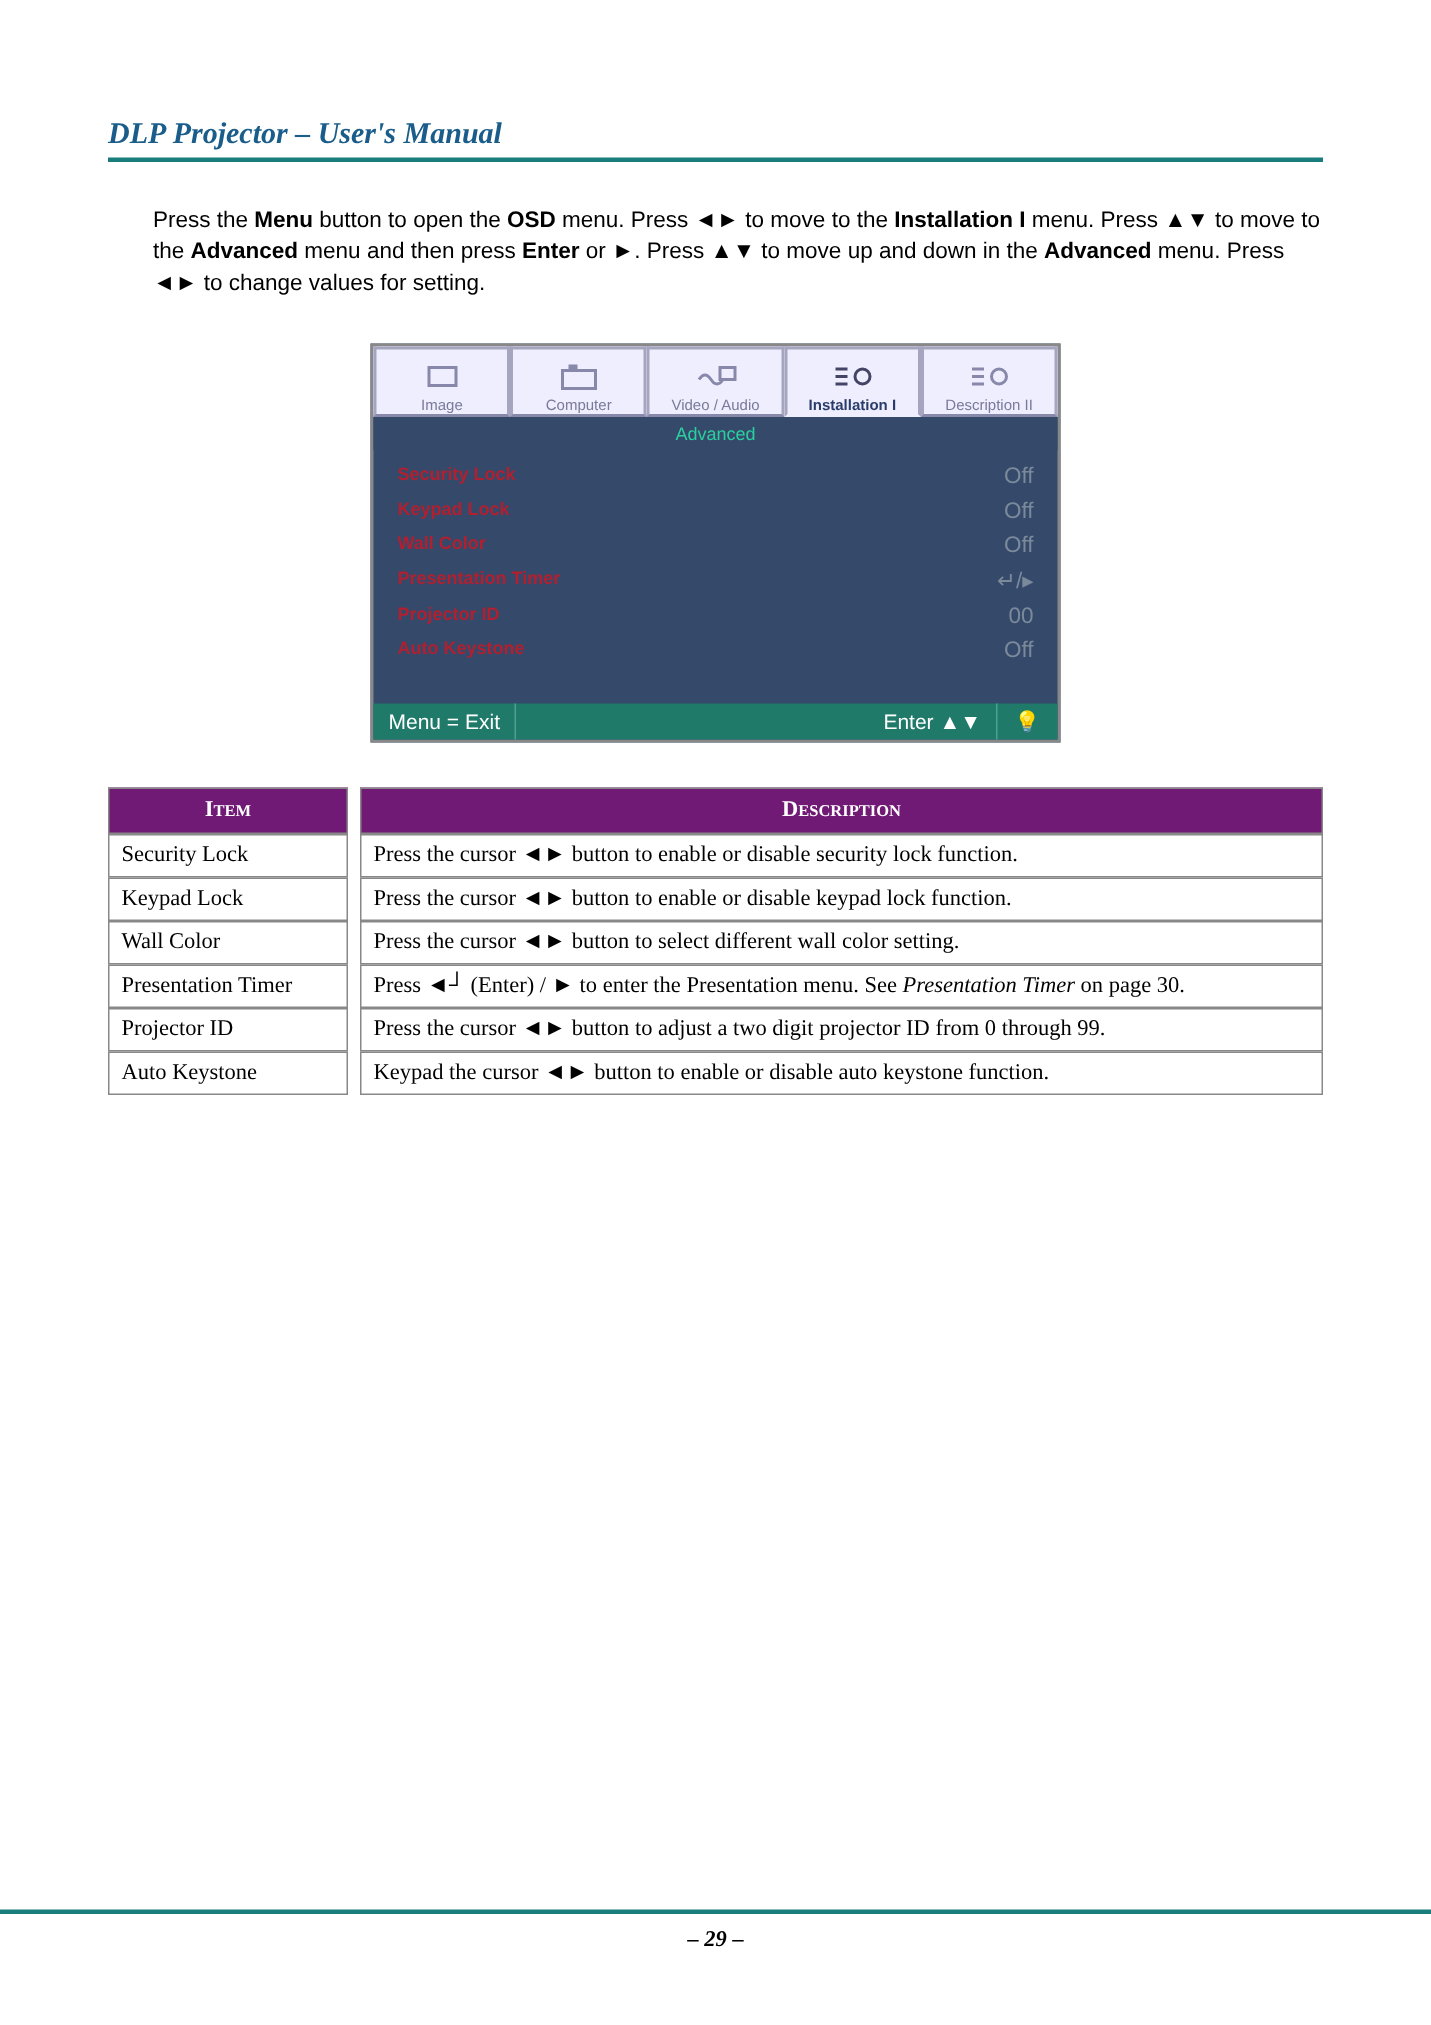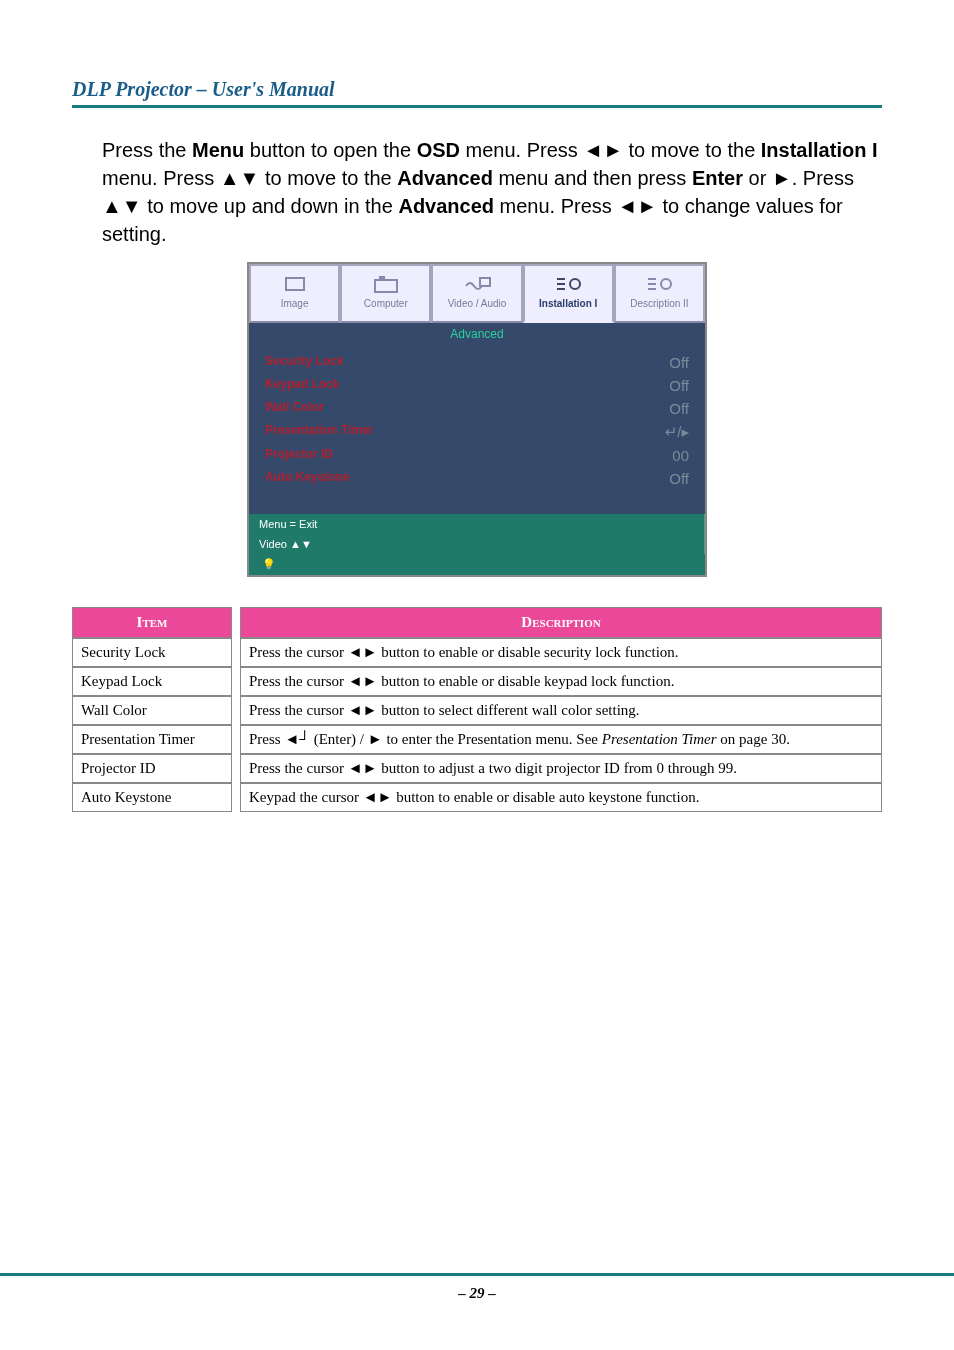--- a/index.html
+++ b/index.html
@@ -27,23 +27,23 @@
   }
   .section-title {
     font-style: italic;
     font-size: 22px;
     font-family: "Times New Roman", serif;
     text-decoration: underline;
     margin: 0 0 20px 30px;
   }
   .instructions {
     font-family: Arial, sans-serif;
-    font-size: 20px;
+    font-size: 15px;
     line-height: 1.4;
-    margin-bottom: 14px;
+    margin-bottom: 30px;
     margin-left: 30px;
   }
   .instructions b { font-weight: bold; }
 
   
   .osd {
     width: 460px;
     margin: 0 auto 30px auto;
     border: 2px solid #888;
     background: #35496a;
@@ -53,21 +53,21 @@
   .osd-tabs {
     display: flex;
     background: #f5f5f5;
   }
   .osd-tab {
     flex: 1;
     border: 2px solid #a5a5c0;
     border-bottom: 2px solid #88a;
     background: #eef;
     text-align: center;
-    padding: 6px 2px 12px 2px;
+    padding: 6px 2px 0 2px;
     font-size: 10px;
     color: #7a7a9a;
   }
   .osd-tab.active {
     border-bottom-color: #eef;
     color: #2a3d6a;
     font-weight: bold;
   }
   .osd-tab-icon {
     height: 26px;
@@ -89,38 +89,37 @@
     display:flex;
     justify-content: space-between;
     padding: 3px 0;
   }
   .osd-row .k { color: #b02030; font-weight: bold; font-size: 12px; }
   .osd-row .v { color: #7a8a9a; font-size: 15px; }
   .osd-footer {
     display:flex;
     background: #1f7a6a;
     color: #fff;
-    font-size: 11px;
-    flex-direction: column;
+    font-size: 14px;
   }
   .osd-footer .seg { padding: 4px 10px; border-right: 1px solid #4fa090; }
   .osd-footer .spacer { flex:1; }
   .osd-footer .seg.last { border-right: none; width: 40px; text-align:center; }
 
   
   .desc-table {
     width: 100%;
     border-collapse: separate;
     border-spacing: 0;
     margin-top: 6px;
     font-family: "Times New Roman", serif;
     font-size: 15px;
   }
   .desc-table th {
-    background: #ec4899;
+    background: #701a75;
     color: #fff;
     font-variant: small-caps;
     font-weight: bold;
     padding: 6px;
     border: 1px solid #888;
   }
   .desc-table th.item-h { width: 160px; }
   .desc-table th.gap, .desc-table td.gap {
     width: 8px;
     border: none;
@@ -237,21 +236,21 @@
           <span class="v">00</span>
         </div>
         <div class="osd-row">
           <span class="k">Auto Keystone</span>
           <span class="v">Off</span>
         </div>
       </div>
     <div class="osd-footer">
       <div class="seg">Menu = Exit</div>
       <div class="spacer"></div>
-      <div class="seg">Video ▲▼</div>
+      <div class="seg">Enter ▲▼</div>
       <div class="seg last">💡</div>
     </div>
   </div>
 
   <table class="desc-table">
     <thead>
       <tr>
         <th class="item-h">Item</th>
         <th class="gap"></th>
         <th>Description</th>

